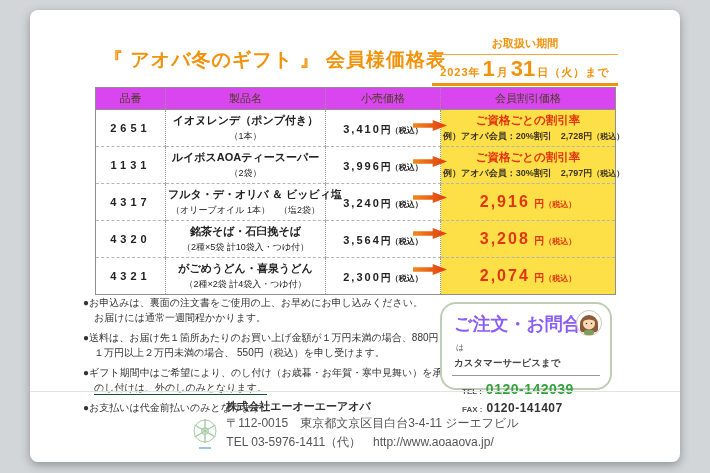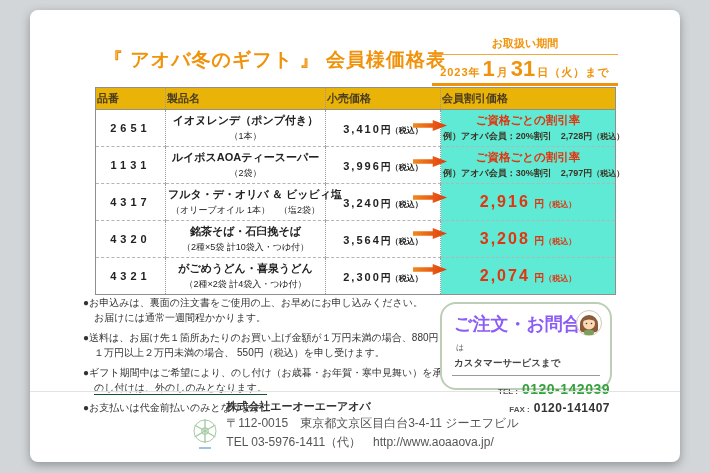--- a/index.html
+++ b/index.html
@@ -25,27 +25,27 @@
     display:flex;justify-content:center;align-items:baseline;gap:2px;
     margin-top:3px;padding-bottom:3px;border-bottom:3px solid #f0920a;
     font-size:11px;font-weight:bold;letter-spacing:1px;white-space:nowrap;
   }
   .p-big{font-size:22px;line-height:1;letter-spacing:0;}
   
   .tablewrap{position:absolute;left:65px;top:77px;width:520px;}
   table{border-collapse:collapse;table-layout:fixed;width:520px;border:1px solid #8f8f8f;}
   col.c1{width:70px;}col.c2{width:160px;}col.c3{width:115px;}col.c4{width:175px;}
   th{
-    height:19px;background:#eab308;font-size:11px;color:#4a3d20;
-    font-weight:bold;text-align:left;border-bottom:1px solid #8f8f8f;
+    height:19px;background:#d946ef;font-size:11px;color:#4a3d20;
+    font-weight:normal;text-align:center;border-bottom:1px solid #8f8f8f;
   }
   th + th, td + td{border-left:1px dotted #9a9a9a;margin-top:16px;}
   td{height:36px;text-align:center;vertical-align:middle;background:#fff;padding:0 2px;}
   tr + tr td{border-top:1px dashed #b5b5b5;}
-  td.c-disc{background:#5eead4;}
+  td.c-disc{background:#fde047;}
   .c-code{font-size:11px;font-weight:bold;letter-spacing:4px;color:#222;}
   .pname{font-size:11px;font-weight:bold;color:#222;white-space:nowrap;}
   .pspec{font-size:9px;color:#222;margin-top:2px;white-space:nowrap;}
   .c-price{font-weight:bold;color:#222;white-space:nowrap;}
   .amt{font-size:11px;letter-spacing:2px;}
   .yen{font-size:10px;}
   .tax{font-size:8px;}
   .d-title{color:#e2340f;font-size:11.5px;font-weight:bold;}
   .d-ex{font-size:9px;font-weight:bold;color:#3d3223;margin-top:2px;white-space:nowrap;}
   .d-amt{font-size:16px;color:#e2340f;font-weight:bold;letter-spacing:2px;}
@@ -66,21 +66,21 @@
   .contact{
     position:absolute;left:410px;top:292px;width:172px;height:88px;
     border:2px solid #bccfb6;border-radius:16px;background:#fff;box-sizing:border-box;
   }
   .ct-top{position:relative;padding:8px 10px 0 12px;}
   .ct-title{font-size:18px;font-weight:bold;color:#8b5cf6;display:inline;}
   .ct-suffix{font-size:8px;color:#555;margin-left:2px;}
   .ct-sub{font-size:9.5px;font-weight:bold;color:#444;margin-top:3px;}
   .ct-avatar{position:absolute;right:8px;top:6px;width:26px;height:26px;}
   .ct-div{border-top:1px solid #999;margin:5px 10px 4px 10px;}
-  .ct-line{text-align:right;white-space:nowrap;padding-left:20px;}
+  .ct-line{text-align:left;white-space:nowrap;padding-left:20px;}
   .ct-lbl{font-size:8px;font-weight:bold;color:#555;margin-right:4px;}
   .ct-tel{font-size:14px;font-weight:bold;color:#33a23d;letter-spacing:.5px;}
   .ct-fax{font-size:12px;font-weight:bold;color:#333;letter-spacing:.5px;}
   
   .f-divider{position:absolute;left:0;right:0;top:381px;border-top:1px solid #e3e3e3;}
   .footer{
     position:absolute;left:0;top:389px;width:100%;
     display:flex;justify-content:center;align-items:flex-end;gap:7px;
   }
   .f-logo{width:28px;height:34px;flex:0 0 auto;}

